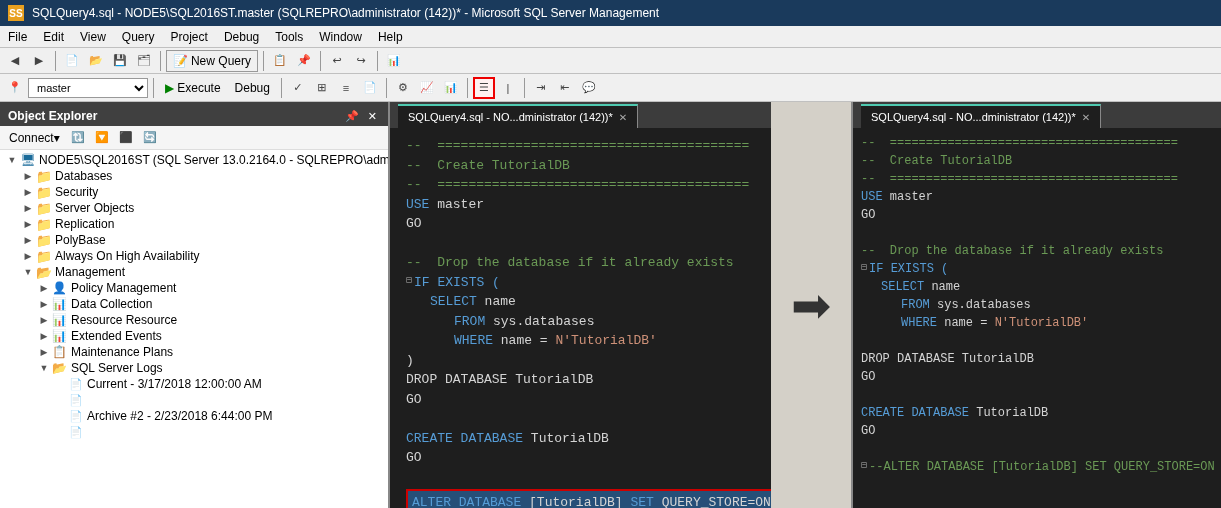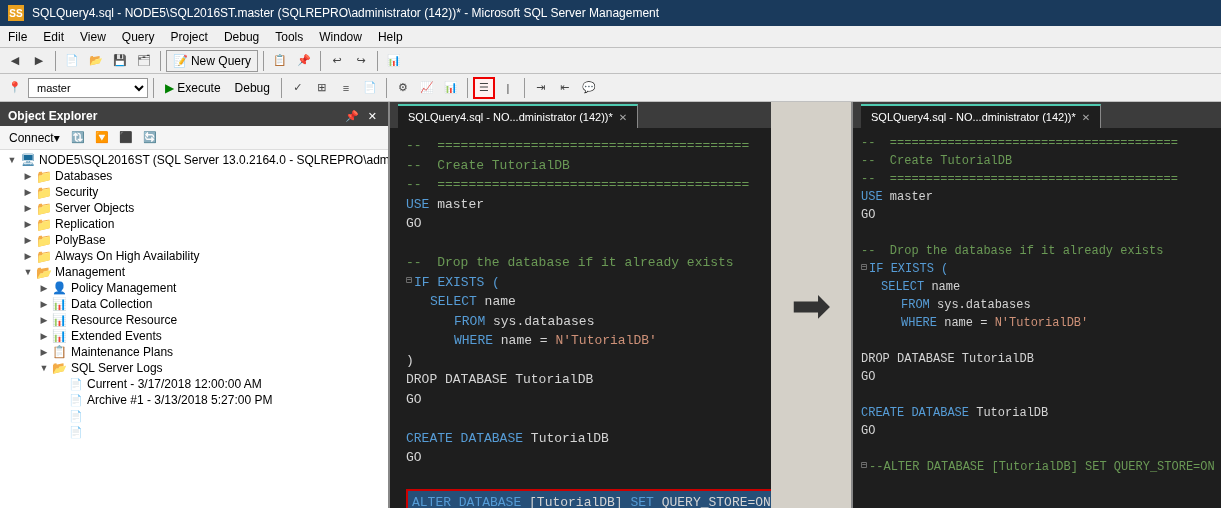--- a/index.html
+++ b/index.html
@@ -445,25 +445,25 @@
         <span>SQL Server Logs</span>
       </div>
       <div class="tree-item" style="padding-left:52px;">
         <span class="tree-expander"> </span>
         <span class="tree-icon icon-file">📄</span>
         <span>Current - 3/17/2018 12:00:00 AM</span>
       </div>
       <div class="tree-item" style="padding-left:52px;">
         <span class="tree-expander"> </span>
         <span class="tree-icon icon-file">📄</span>
-        <span>Archive #1 - 3/13/2018 5:27:00 PM</span>
       </div>
       <div class="tree-item" style="padding-left:52px;">
         <span class="tree-expander"> </span>
         <span class="tree-icon icon-file">📄</span>
+        <span>Archive #2 - 2/23/2018 6:44:00 PM</span>
       </div>
       <div class="tree-item" style="padding-left:52px;">
         <span class="tree-expander"> </span>
         <span class="tree-icon icon-file">📄</span>
       </div>
     </div>
   </div>
 
   <div class="editor-area">
     <div class="tab-bar">

